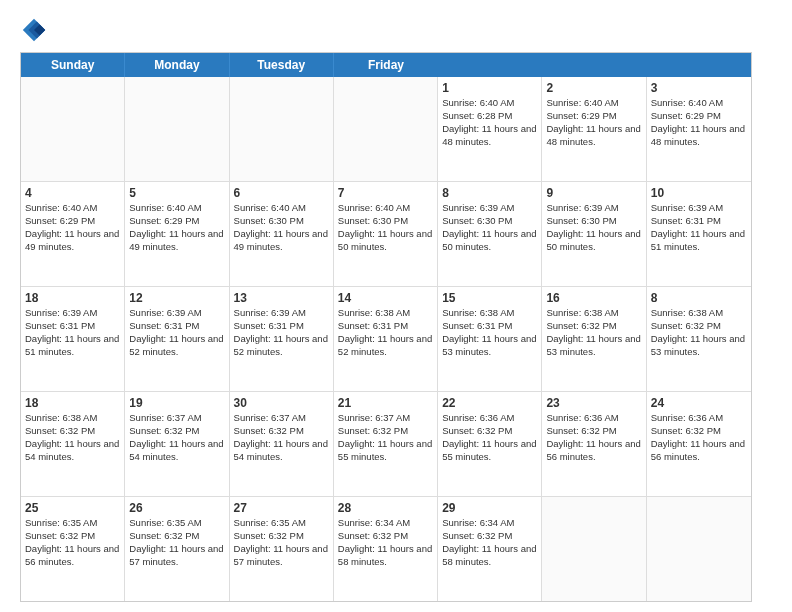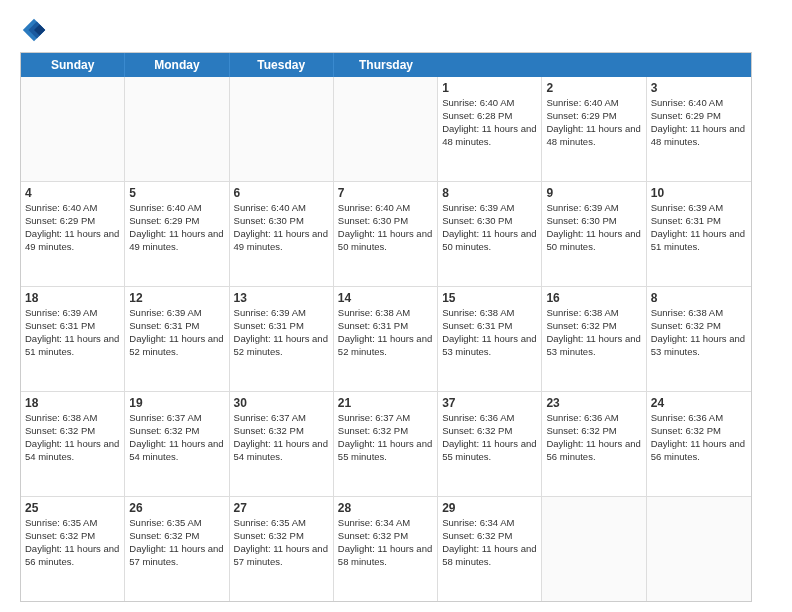--- a/index.html
+++ b/index.html
@@ -125,21 +125,21 @@
       <div class="title-sub"></div>
     </div>
   </div>
 
   <div class="calendar">
     <div class="cal-header">
 
     <div class="cal-header-cell">Sunday</div>
         <div class="cal-header-cell">Monday</div>
         <div class="cal-header-cell">Tuesday</div>
-        <div class="cal-header-cell">Thursday</div>
+        <div class="cal-header-cell">Friday</div>
       </div>
     <div class="cal-body">
 
     <div class="cal-row">
           <div class="cal-cell empty"></div>
           <div class="cal-cell empty"></div>
           <div class="cal-cell empty"></div>
           <div class="cal-cell empty"></div>
           <div class="cal-cell"><span class="day-num">1</span><span>Sunrise: 6:40 AM</span><br><span>Sunset: 6:28 PM</span><br><span>Daylight: 11 hours and 48 minutes.</span></div>
           <div class="cal-cell"><span class="day-num">2</span><span>Sunrise: 6:40 AM</span><br><span>Sunset: 6:29 PM</span><br><span>Daylight: 11 hours and 48 minutes.</span></div>
@@ -161,21 +161,21 @@
           <div class="cal-cell"><span class="day-num">14</span><span>Sunrise: 6:38 AM</span><br><span>Sunset: 6:31 PM</span><br><span>Daylight: 11 hours and 52 minutes.</span></div>
           <div class="cal-cell"><span class="day-num">15</span><span>Sunrise: 6:38 AM</span><br><span>Sunset: 6:31 PM</span><br><span>Daylight: 11 hours and 53 minutes.</span></div>
           <div class="cal-cell"><span class="day-num">16</span><span>Sunrise: 6:38 AM</span><br><span>Sunset: 6:32 PM</span><br><span>Daylight: 11 hours and 53 minutes.</span></div>
           <div class="cal-cell"><span class="day-num">8</span><span>Sunrise: 6:38 AM</span><br><span>Sunset: 6:32 PM</span><br><span>Daylight: 11 hours and 53 minutes.</span></div>
         </div>
         <div class="cal-row">
           <div class="cal-cell"><span class="day-num">18</span><span>Sunrise: 6:38 AM</span><br><span>Sunset: 6:32 PM</span><br><span>Daylight: 11 hours and 54 minutes.</span></div>
           <div class="cal-cell"><span class="day-num">19</span><span>Sunrise: 6:37 AM</span><br><span>Sunset: 6:32 PM</span><br><span>Daylight: 11 hours and 54 minutes.</span></div>
           <div class="cal-cell"><span class="day-num">30</span><span>Sunrise: 6:37 AM</span><br><span>Sunset: 6:32 PM</span><br><span>Daylight: 11 hours and 54 minutes.</span></div>
           <div class="cal-cell"><span class="day-num">21</span><span>Sunrise: 6:37 AM</span><br><span>Sunset: 6:32 PM</span><br><span>Daylight: 11 hours and 55 minutes.</span></div>
-          <div class="cal-cell"><span class="day-num">37</span><span>Sunrise: 6:36 AM</span><br><span>Sunset: 6:32 PM</span><br><span>Daylight: 11 hours and 55 minutes.</span></div>
+          <div class="cal-cell"><span class="day-num">22</span><span>Sunrise: 6:36 AM</span><br><span>Sunset: 6:32 PM</span><br><span>Daylight: 11 hours and 55 minutes.</span></div>
           <div class="cal-cell"><span class="day-num">23</span><span>Sunrise: 6:36 AM</span><br><span>Sunset: 6:32 PM</span><br><span>Daylight: 11 hours and 56 minutes.</span></div>
           <div class="cal-cell"><span class="day-num">24</span><span>Sunrise: 6:36 AM</span><br><span>Sunset: 6:32 PM</span><br><span>Daylight: 11 hours and 56 minutes.</span></div>
         </div>
         <div class="cal-row">
           <div class="cal-cell"><span class="day-num">25</span><span>Sunrise: 6:35 AM</span><br><span>Sunset: 6:32 PM</span><br><span>Daylight: 11 hours and 56 minutes.</span></div>
           <div class="cal-cell"><span class="day-num">26</span><span>Sunrise: 6:35 AM</span><br><span>Sunset: 6:32 PM</span><br><span>Daylight: 11 hours and 57 minutes.</span></div>
           <div class="cal-cell"><span class="day-num">27</span><span>Sunrise: 6:35 AM</span><br><span>Sunset: 6:32 PM</span><br><span>Daylight: 11 hours and 57 minutes.</span></div>
           <div class="cal-cell"><span class="day-num">28</span><span>Sunrise: 6:34 AM</span><br><span>Sunset: 6:32 PM</span><br><span>Daylight: 11 hours and 58 minutes.</span></div>
           <div class="cal-cell"><span class="day-num">29</span><span>Sunrise: 6:34 AM</span><br><span>Sunset: 6:32 PM</span><br><span>Daylight: 11 hours and 58 minutes.</span></div>
           <div class="cal-cell empty"></div>

